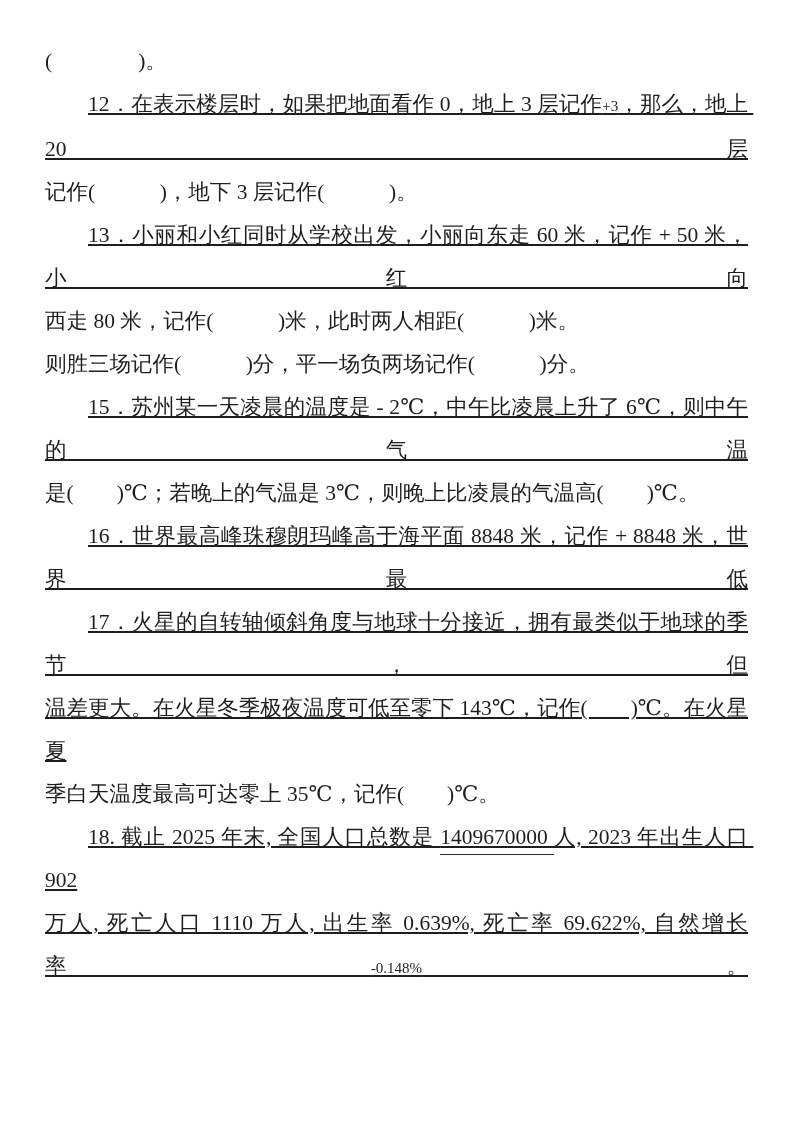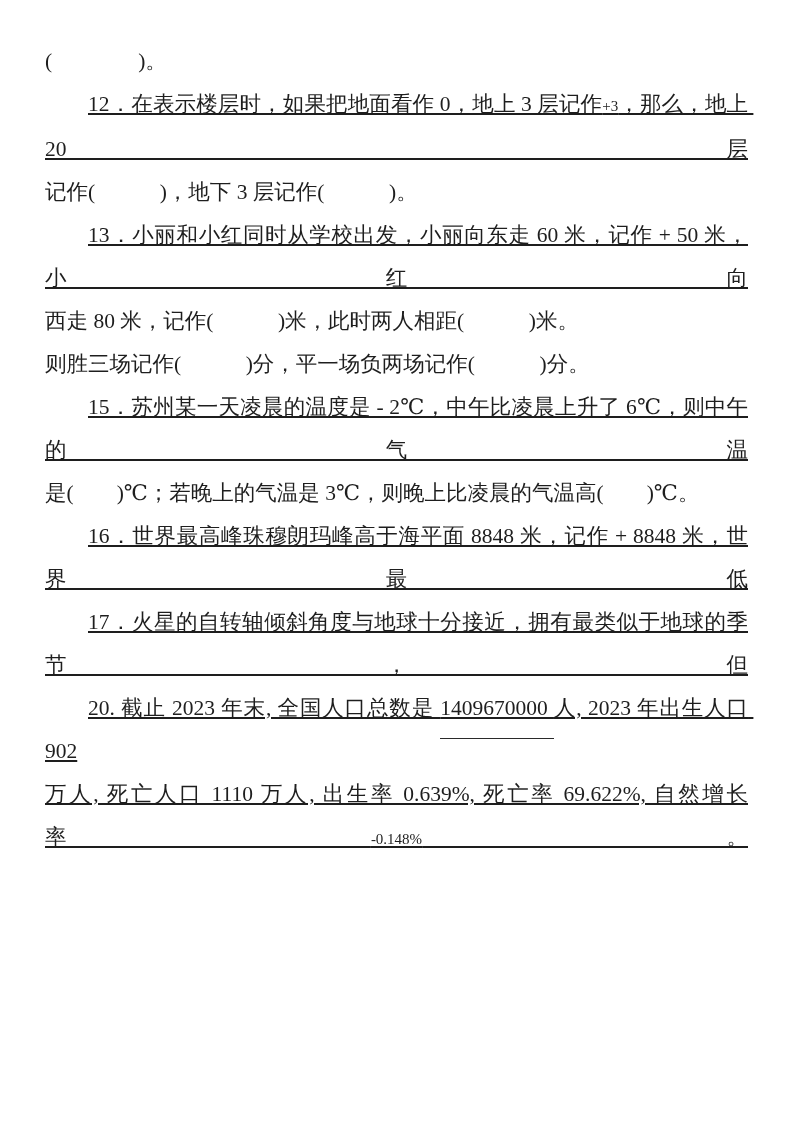--- a/index.html
+++ b/index.html
@@ -19,21 +19,21 @@
     line-height:43px;
     text-align:justify;
     text-align-last:left;
     white-space:pre-wrap;
   }
   .line.full{text-align-last:justify;text-decoration:underline;}
   .line.indent{text-indent:2em;}
   .seg-small{font-size:15px;}
   .seg-u{
     border-bottom:1.5px solid #2a2a2a;
-    padding-bottom:18px;
+    padding-bottom:5px;
   }
   .seg-blank{
     display:inline-block;
     width:58px;
     height:20px;
     border-bottom:1.5px solid #2a2a2a;
     vertical-align:baseline;
   }
 </style>
 </head>
@@ -57,20 +57,22 @@
       </div>
       <div class="para">
         <div class="line full indent"><span>15．苏州某一天凌晨的温度是 - 2℃，中午比凌晨上升了 6℃，则中午的气温</span></div>
         <div class="line"><span>是(　　)℃；若晚上的气温是 3℃，则晚上比凌晨的气温高(　　)℃。</span></div>
       </div>
       <div class="para">
         <div class="line full indent"><span>16．世界最高峰珠穆朗玛峰高于海平面 8848 米，记作 + 8848 米，世界最低</span></div>
       </div>
       <div class="para">
         <div class="line full indent"><span>17．火星的自转轴倾斜角度与地球十分接近，拥有最类似于地球的季节，但</span></div>
+        <div class="line full"><span>温差更大。在火星冬季极夜温度可低至零下 143℃，记作(　　)℃。在火星夏</span></div>
+        <div class="line"><span>季白天温度最高可达零上 35℃，记作(　　)℃。</span></div>
       </div>
       <div class="para">
-        <div class="line full indent"><span>20. 截止 2023 年末, 全国人口总数是 </span><span class="seg-u">1409670000 </span><span>人, 2023 年出生人口 902</span></div>
+        <div class="line full indent"><span>18. 截止 2025 年末, 全国人口总数是 </span><span class="seg-u">1409670000 </span><span>人, 2023 年出生人口 902</span></div>
         <div class="line full"><span>万人, 死亡人口 1110 万人, 出生率 0.639%, 死亡率 69.622%, 自然增长率</span><span class="seg-small">-0.148%</span><span>。</span></div>
         <div class="line full"></div>
       </div>
     </section>
 </main>
 
 </body></html>

